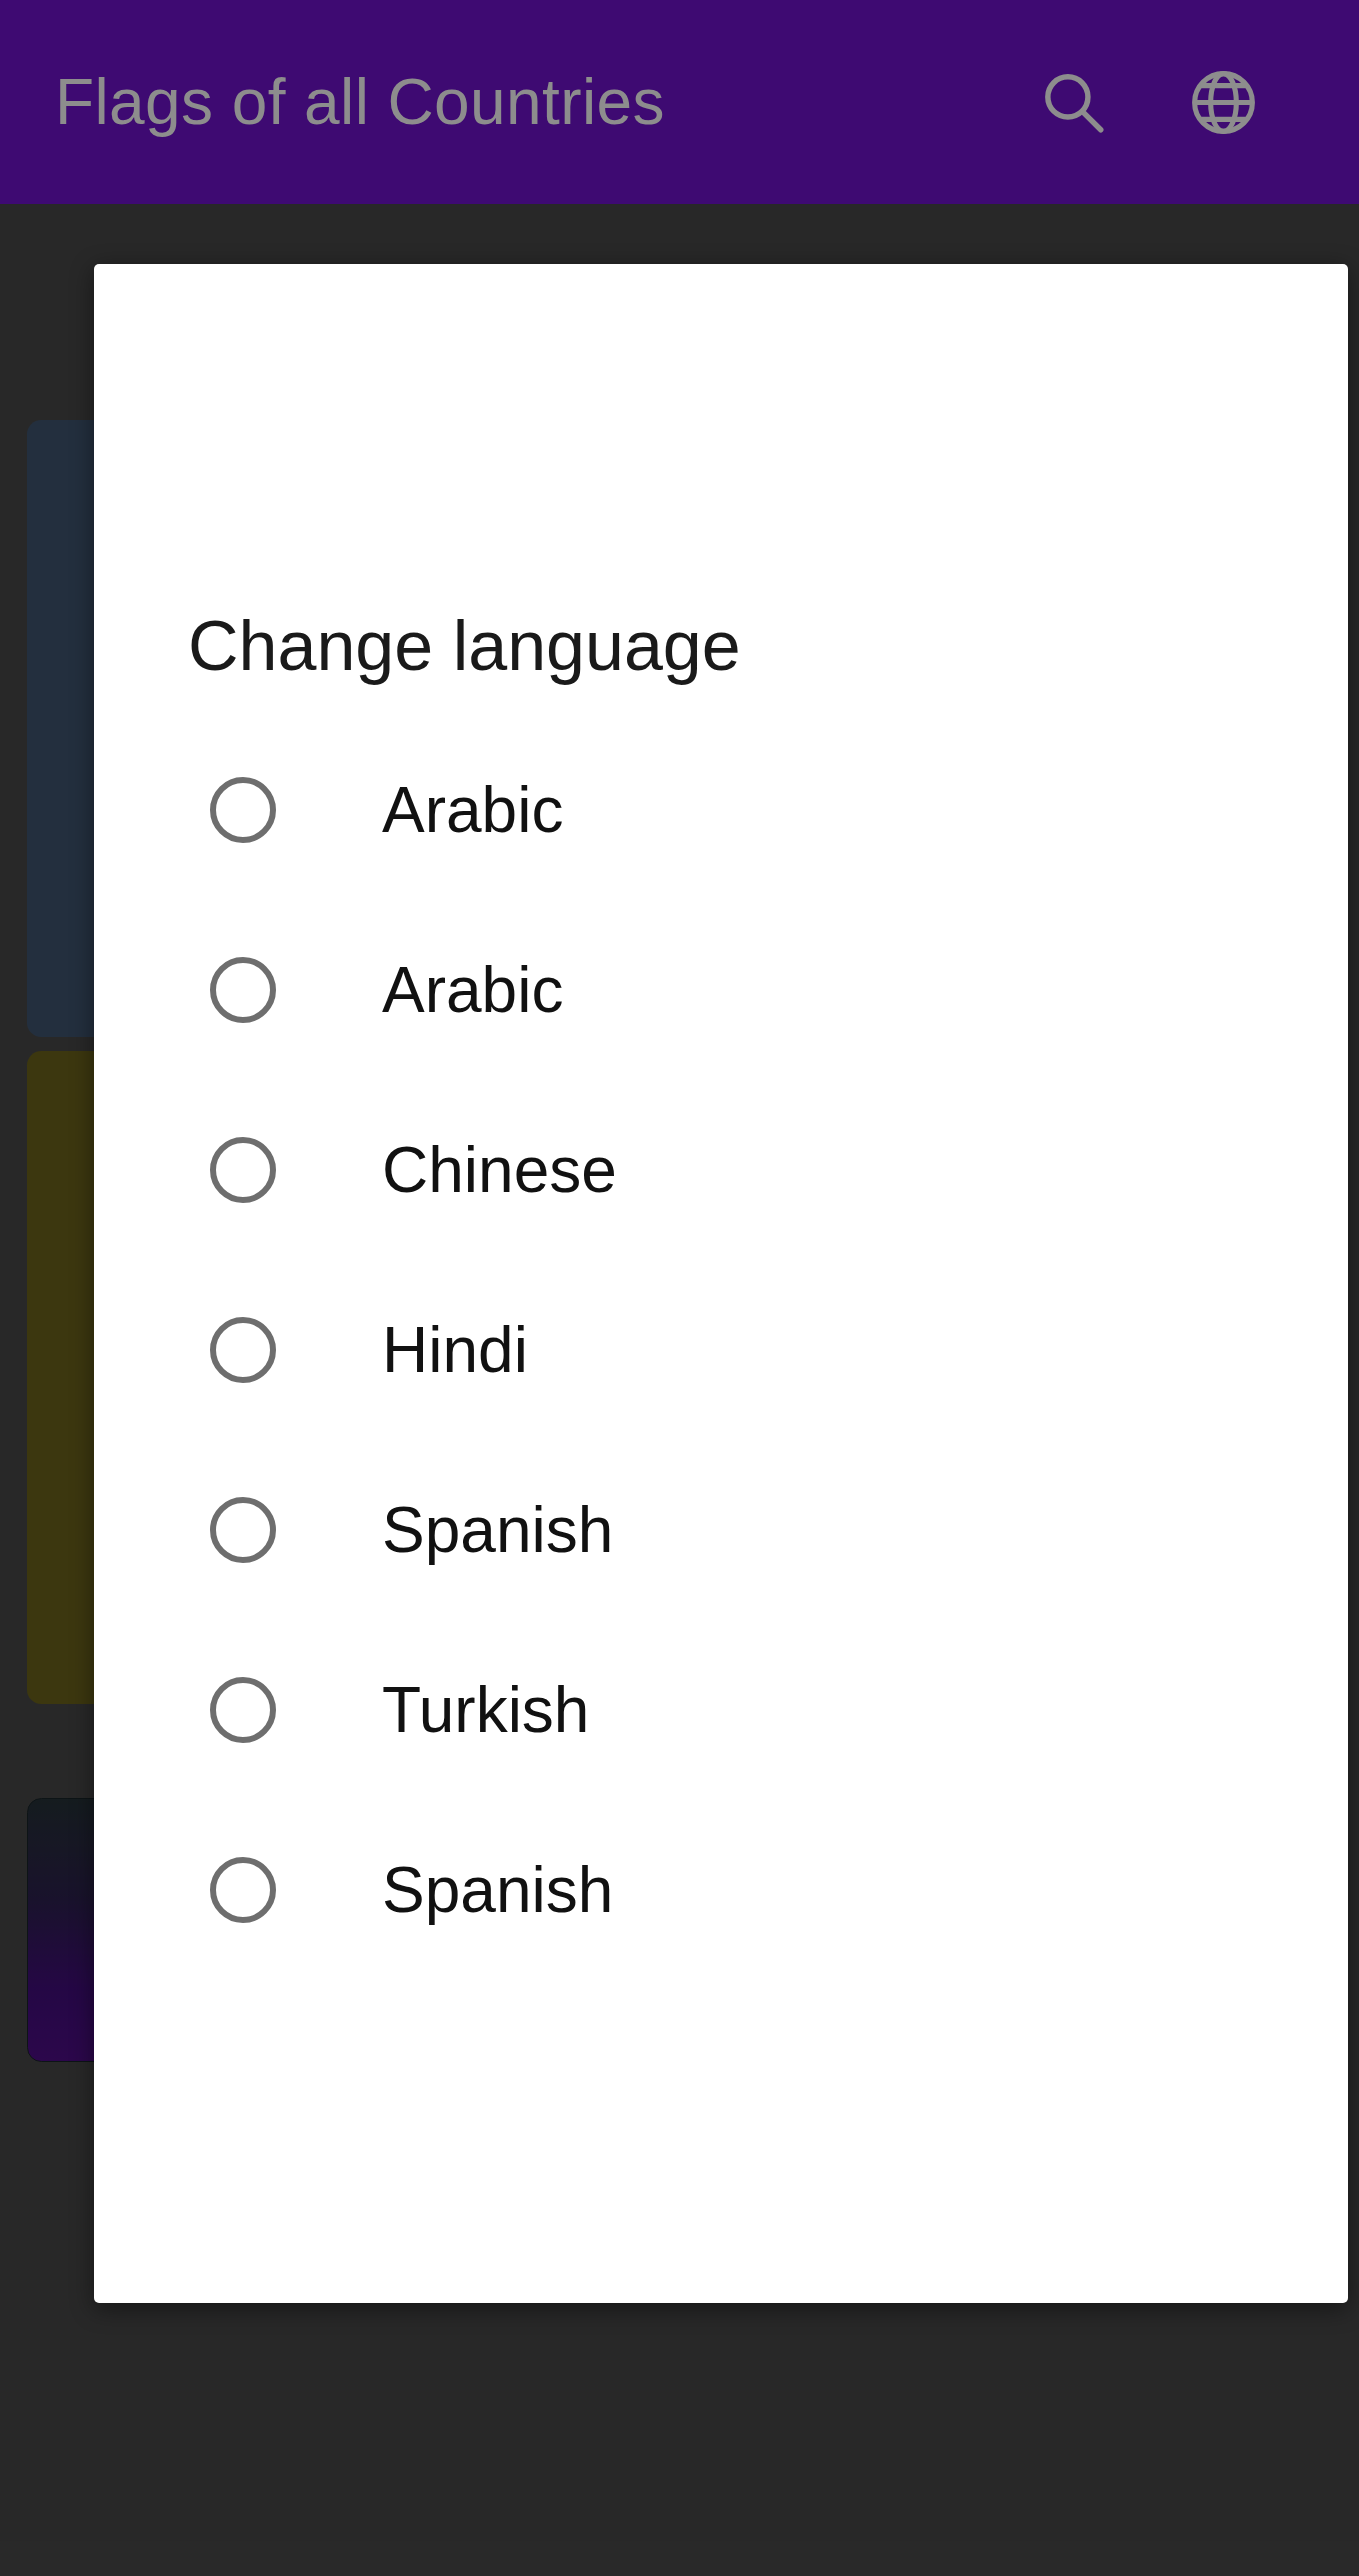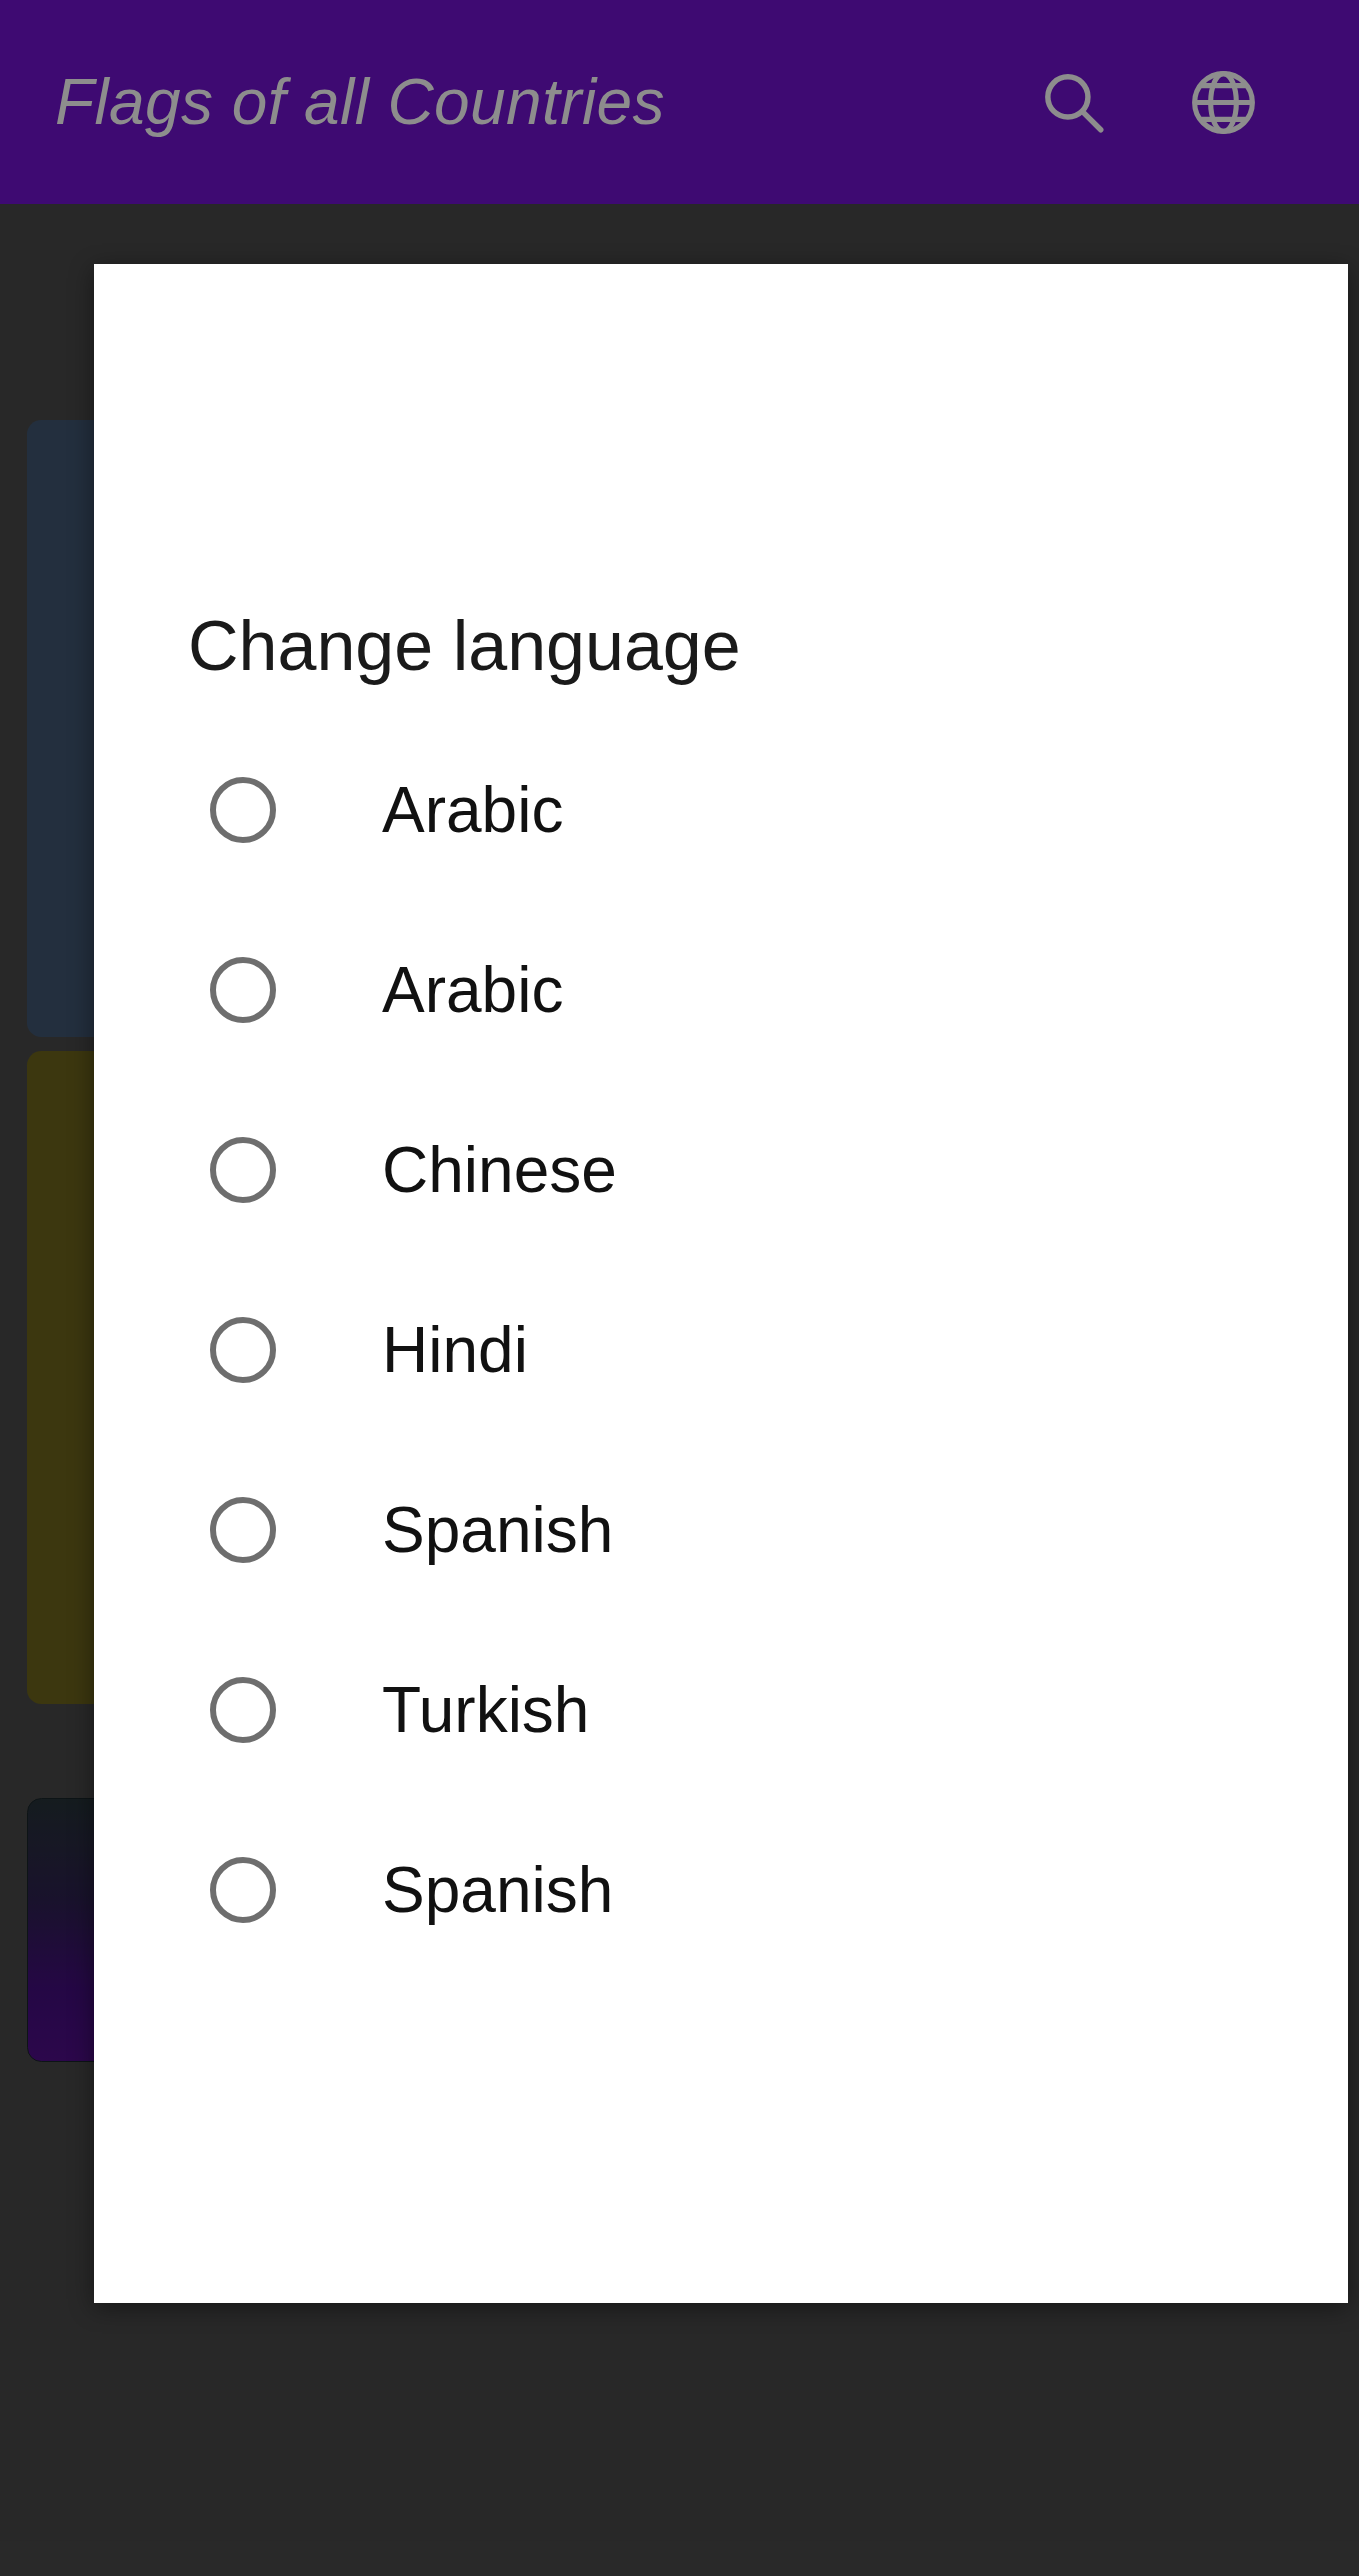--- a/index.html
+++ b/index.html
@@ -17,21 +17,20 @@
     overflow:hidden;
   }
 
   
   #appbar {
     position:absolute; top:0; left:0;
     width:1360px; height:204px;
     background:#3e0a72;
     display:flex; align-items:center;
     z-index:3;
-    font-style:italic;
   }
   #appbar-title {
     margin-left:55px;
     font-size:64px;
     color:#8d8d8d;
     letter-spacing:0.4px;
     white-space:nowrap;
   }
   #appbar-actions {
     margin-left:auto;
@@ -102,21 +101,21 @@
     background:rgba(0,0,0,0.52);
     z-index:2;
   }
 
   
   #dialog {
     position:absolute;
     left:94px; top:264px;
     width:1254px; height:2039px;
     background:#ffffff;
-    border-radius:0;
+    border-radius:5px;
     box-shadow:0 5.4px 23px rgba(0,0,0,0.45);
     z-index:4;
     overflow:hidden;
   }
   #dialog-title {
     position:absolute;
     left:94px; top:342px;
     font-size:70px;
     color:#1a1a1a;
     white-space:nowrap;

